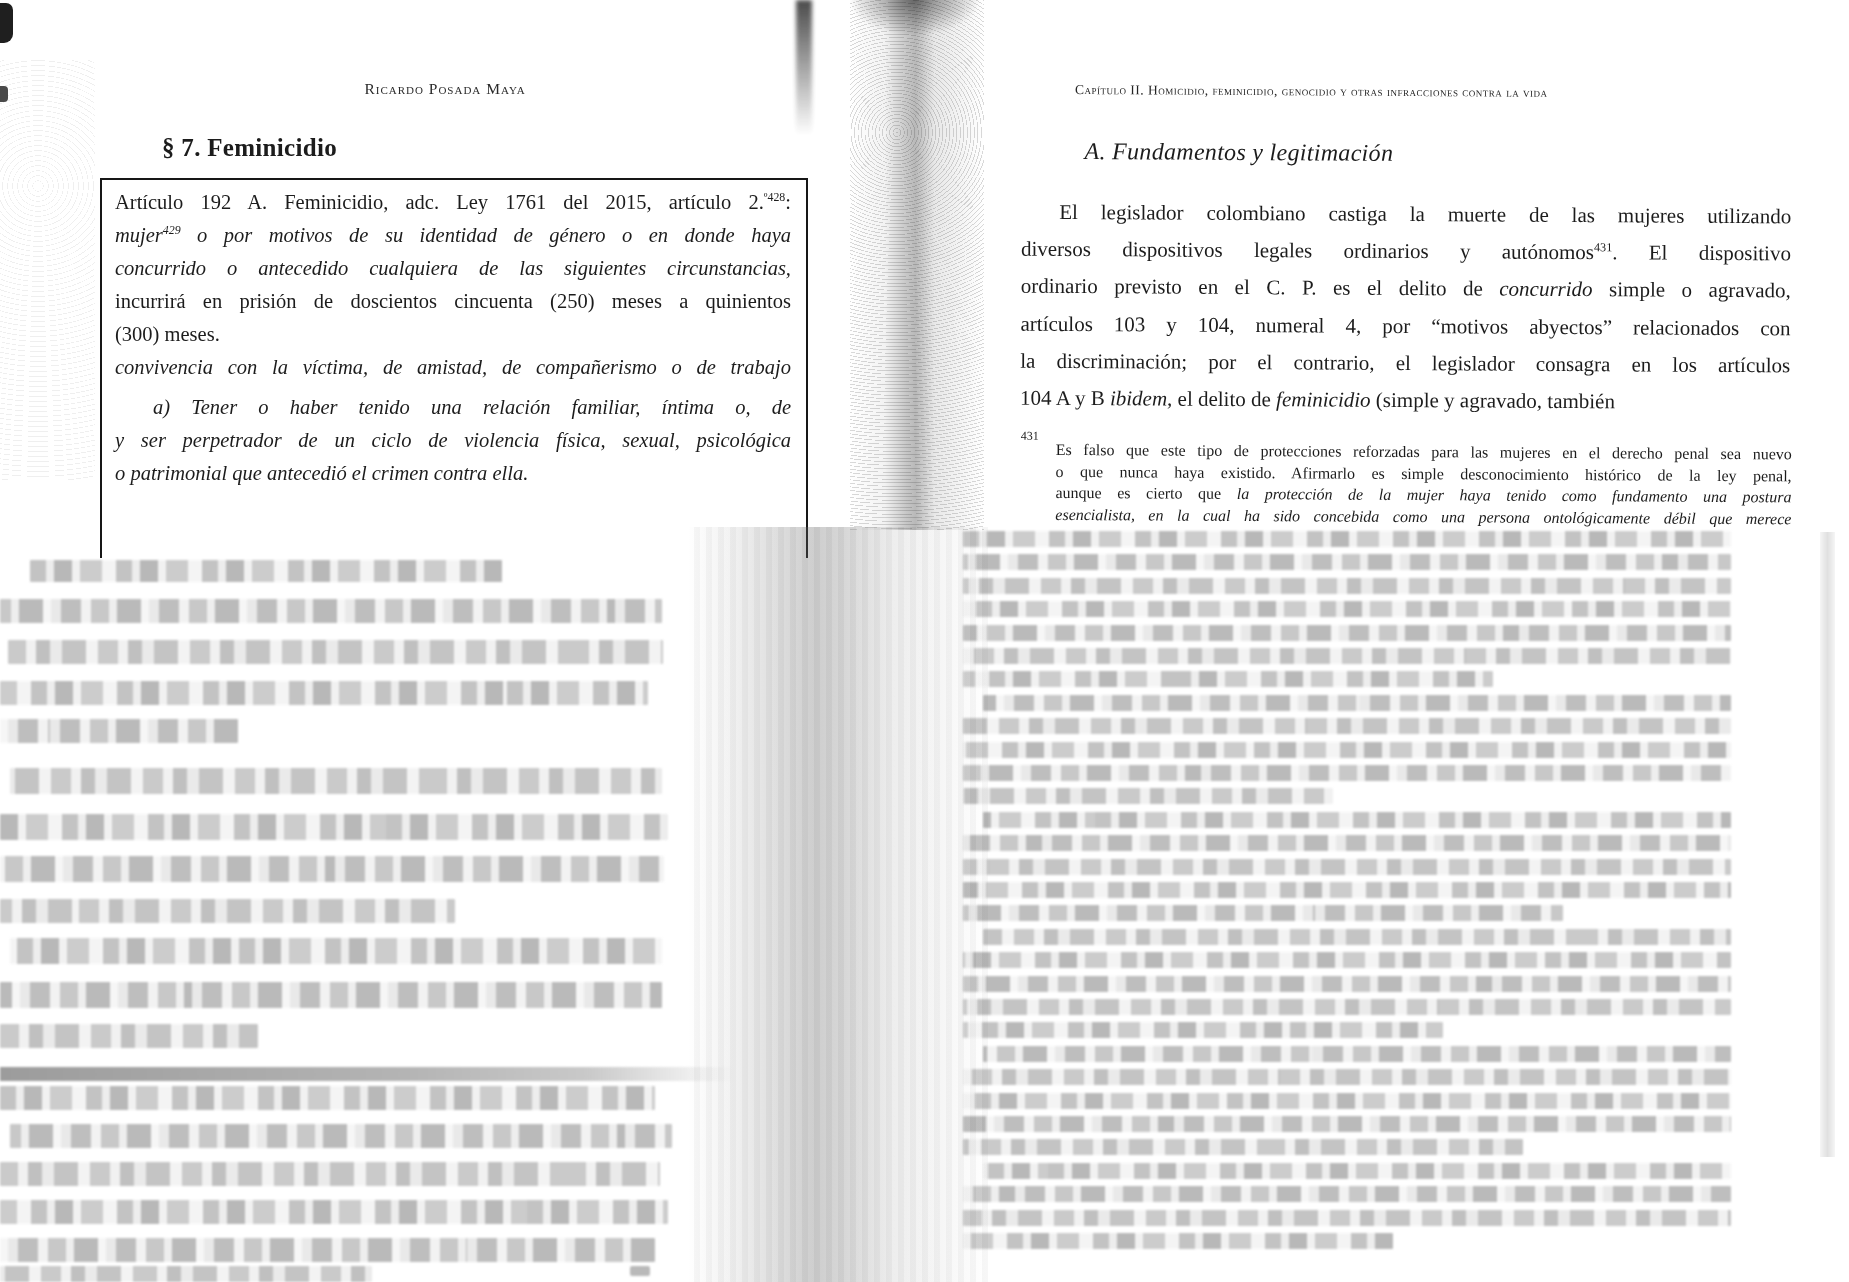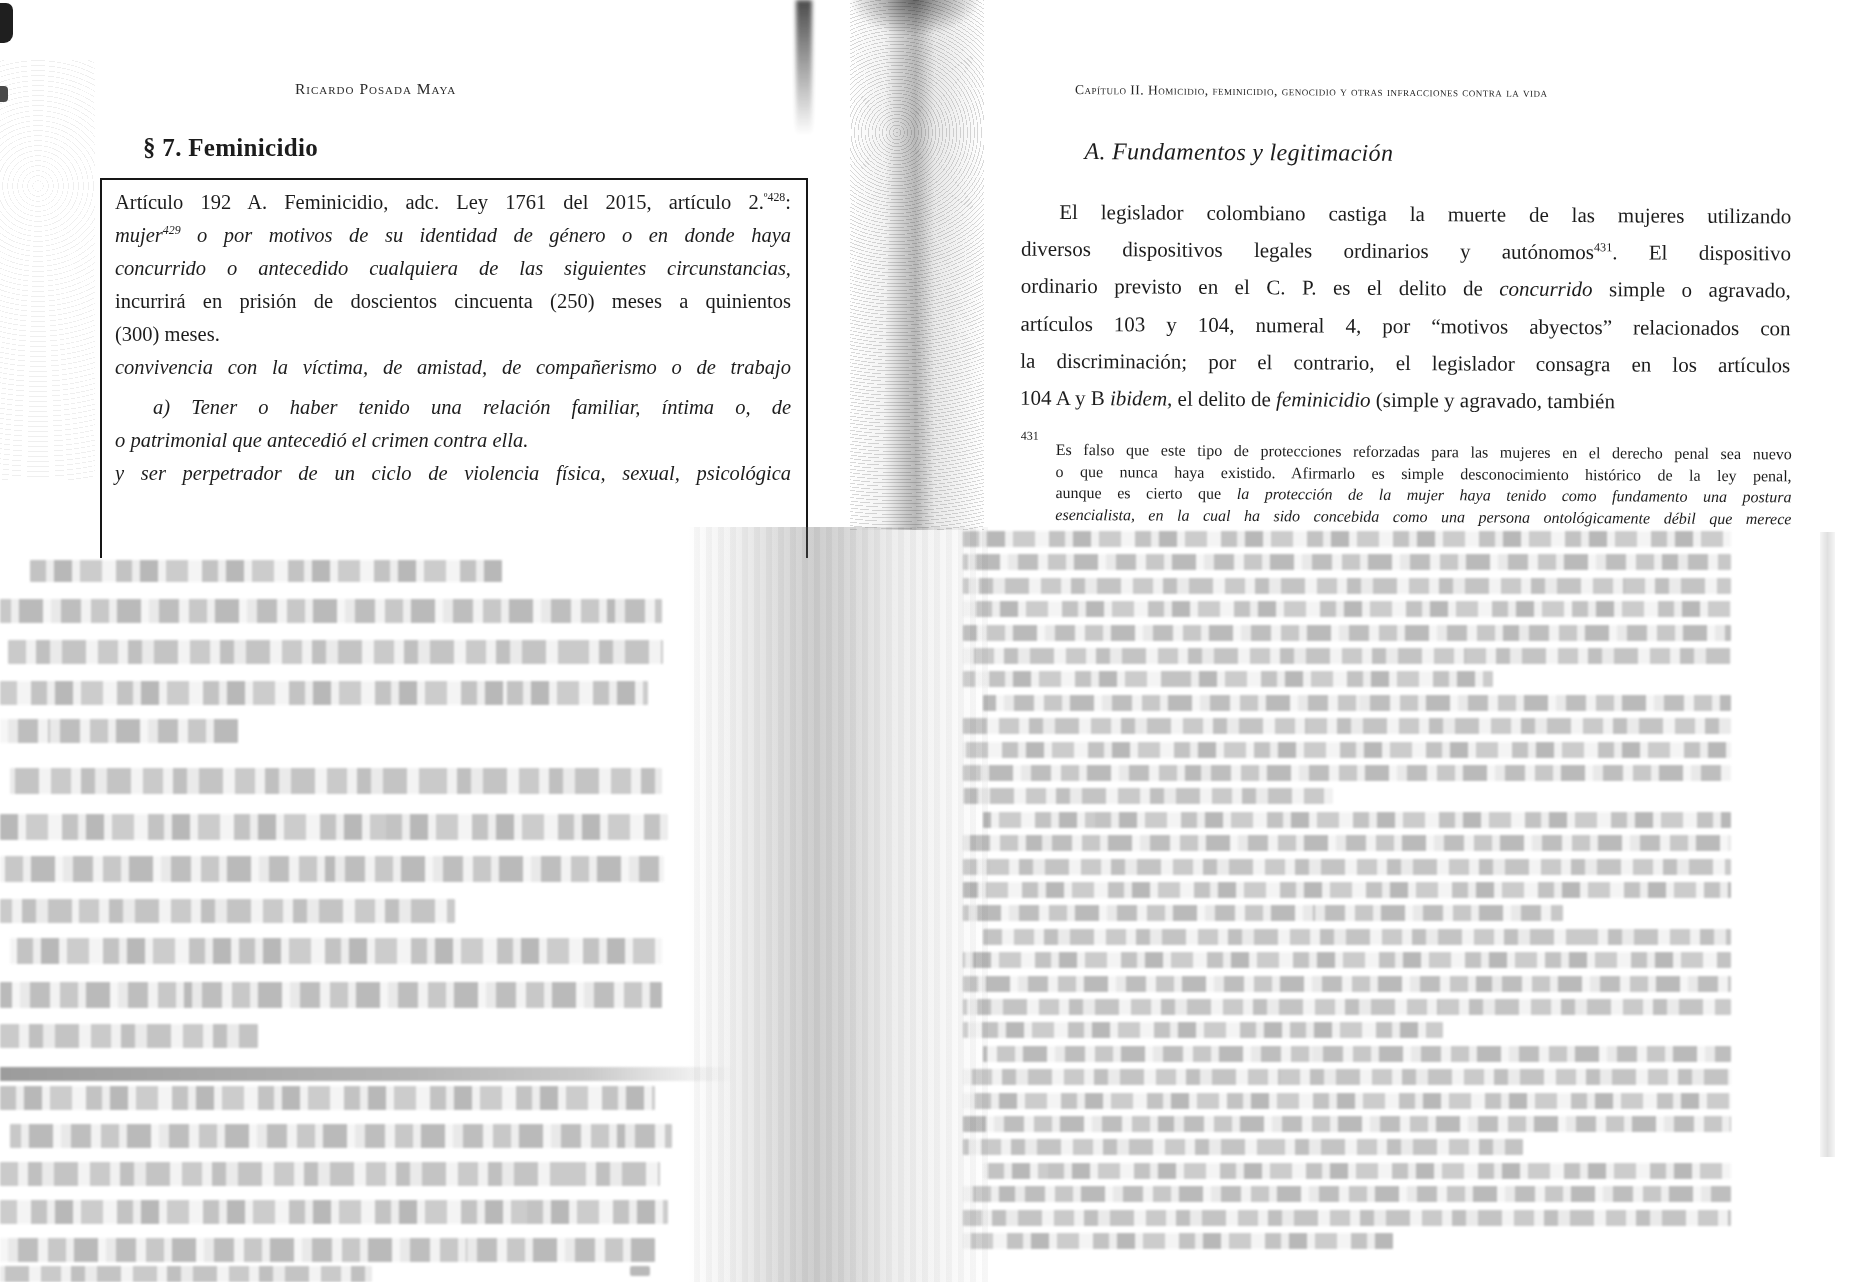--- a/index.html
+++ b/index.html
@@ -9,23 +9,23 @@
 
   
   .tline{text-align:justify;text-align-last:justify;white-space:normal;}
   .tline.last{text-align-last:left;}
   .tline.ind{padding-left:38px;}
   .tline.gap{margin-top:7px;}
   .seg-i{font-style:italic;}
   .seg-sup{vertical-align:super;font-size:0.58em;line-height:0;}
 
   
-  .lp-header{position:absolute;left:295px;top:80px;width:300px;
+  .lp-header{position:absolute;left:295px;top:80px;width:300px;text-align:center;
              font-variant:small-caps;font-size:15.5px;letter-spacing:1px;color:#2a2a2a;}
-  .lp-title{position:absolute;left:143px;top:134px;font-size:25px;font-weight:bold;letter-spacing:.3px;}
+  .lp-title{position:absolute;left:162px;top:134px;font-size:25px;font-weight:bold;letter-spacing:.3px;}
   .art-box{position:absolute;left:100px;top:178px;width:708px;height:381px;box-sizing:border-box;
            border:2.5px solid #161616;border-bottom:none;padding:6px 15px 0 13px;overflow:hidden;}
   .art-box .tline{font-size:20.5px;line-height:33px;}
 
   
   .right-rot{position:absolute;inset:0;transform:rotate(.35deg);transform-origin:1075px 85px;}
   .rp-header{position:absolute;left:1075px;top:82px;font-variant:small-caps;font-size:13.5px;
              letter-spacing:.5px;white-space:nowrap;color:#242424;}
   .rp-heading{position:absolute;left:1085px;top:138px;font-size:24px;font-style:italic;letter-spacing:.3px;}
   .rp-body{position:absolute;left:1022px;top:194px;width:770px;}
@@ -78,22 +78,22 @@
     <div class="lp-header" data-interactable="false">Ricardo Posada Maya</div>
     <div class="lp-title" data-interactable="false">§ 7. Feminicidio</div>
     <div class="art-box" data-interactable="false">
         <div class="tline" data-interactable="false"><span>Artículo 192 A. Feminicidio, adc. Ley 1761 del 2015, artículo 2.</span><span class="seg-sup">º428</span><span>:</span></div>
         <div class="tline" data-interactable="false"><span class="seg-i">mujer</span><span class="seg-sup seg-i">429</span><span class="seg-i"> o por motivos de su identidad de género o en donde haya</span></div>
         <div class="tline" data-interactable="false"><span class="seg-i">concurrido o antecedido cualquiera de las siguientes circunstancias,</span></div>
         <div class="tline" data-interactable="false"><span>incurrirá en prisión de doscientos cincuenta (250) meses a quinientos</span></div>
         <div class="tline last" data-interactable="false"><span>(300) meses.</span></div>
         <div class="tline" data-interactable="false"><span class="seg-i">convivencia con la víctima, de amistad, de compañerismo o de trabajo</span></div>
         <div class="tline ind gap" data-interactable="false"><span class="seg-i">a) Tener o haber tenido una relación familiar, íntima o, de</span></div>
+        <div class="tline" data-interactable="false"><span class="seg-i">y ser perpetrador de un ciclo de violencia física, sexual, psicológica</span></div>
         <div class="tline last" data-interactable="false"><span class="seg-i">o patrimonial que antecedió el crimen contra ella.</span></div>
-        <div class="tline" data-interactable="false"><span class="seg-i">y ser perpetrador de un ciclo de violencia física, sexual, psicológica</span></div>
       </div>
     <div class="margin-speckle" data-interactable="false"></div>
   </div>
 
   <div class="right-rot" data-interactable="false">
     <div class="rp-header" data-interactable="false">Capítulo II.  Homicidio, feminicidio, genocidio y otras infracciones contra la vida</div>
     <div class="rp-heading" data-interactable="false">A. Fundamentos y legitimación</div>
     <div class="rp-body" data-interactable="false">
         <div class="tline ind" data-interactable="false"><span>El legislador colombiano castiga la muerte de las mujeres utilizando</span></div>
         <div class="tline" data-interactable="false"><span>diversos dispositivos legales ordinarios y autónomos</span><span class="seg-sup">431</span><span>. El dispositivo</span></div>

